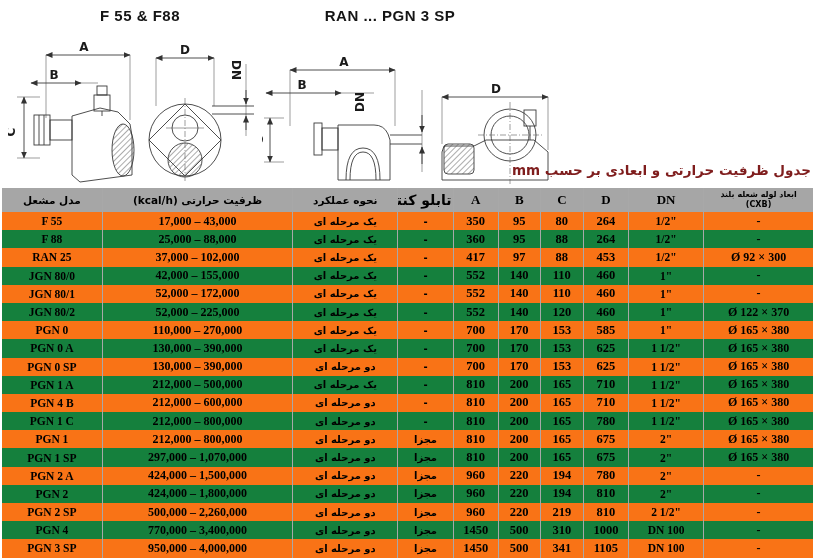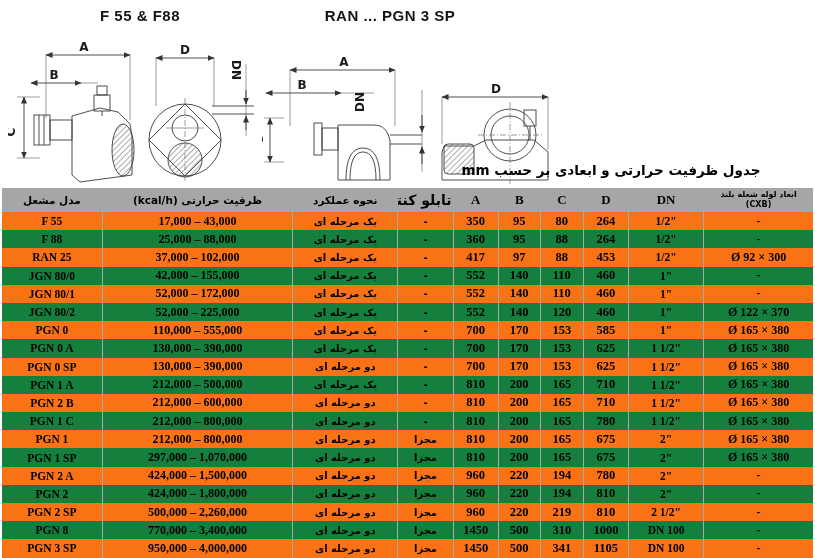--- a/index.html
+++ b/index.html
@@ -1,22 +1,22 @@
 <!DOCTYPE html>
 <html lang="fa"><head>
 <meta charset="utf-8">
 <style>
   html,body{margin:0;padding:0;background:#e8e8e8;}
   .sheet{position:relative;width:815px;height:558px;background:#ffffff;overflow:hidden;
          font-family:"DejaVu Sans",sans-serif;color:#000;}
   .diag-title{position:absolute;font:bold 15px "Liberation Sans",sans-serif;color:#151515;
               text-align:center;letter-spacing:.5px;}
   .diag{position:absolute;}
-  .tbl-title{position:absolute;top:162px;right:4px;width:400px;direction:rtl;text-align:center;
-             font:bold 13.5px "DejaVu Sans",sans-serif;color:#000000;}
+  .tbl-title{position:absolute;top:162px;right:4px;width:400px;direction:rtl;text-align:right;
+             font:bold 13.5px "DejaVu Sans",sans-serif;color:#7f1d1d;}
   table.spec{position:absolute;left:2px;top:188px;width:811px;border-collapse:collapse;
              table-layout:fixed;}
   table.spec th,table.spec td{border-left:1px solid #a8a8a8;padding:0 1px;text-align:center;
              vertical-align:middle;overflow:hidden;white-space:nowrap;}
   table.spec th:first-child,table.spec td:first-child{border-left:none;}
   table.spec thead th{background:#a6a6a6;height:24px;font:bold 10.5px "DejaVu Sans",sans-serif;}
   table.spec thead th.lat{font:bold 13px "Liberation Serif",serif;}
   table.spec thead th.cxb-h{white-space:pre-line;font-size:8px;line-height:1.2;}
   table.spec thead th.ctl-h{font-size:14px;}
   table.spec tbody tr{height:18.2px;background:#f97316;}
@@ -239,21 +239,21 @@
       <td class="fa">-</td>
       <td class="num">552</td>
       <td class="num">140</td>
       <td class="num">120</td>
       <td class="num">460</td>
       <td class="dnv">1"</td>
       <td class="cxbv">Ø 122 × 370</td>
     </tr>
         <tr>
       <td class="model">PGN 0</td>
-      <td class="cap">110,000 – 555,000</td>
+      <td class="cap">110,000 – 270,000</td>
       <td class="fa">یک مرحله ای</td>
       <td class="fa">-</td>
       <td class="num">700</td>
       <td class="num">170</td>
       <td class="num">153</td>
       <td class="num">585</td>
       <td class="dnv">1"</td>
       <td class="cxbv">Ø 165 × 380</td>
     </tr>
         <tr class="alt">
@@ -286,21 +286,21 @@
       <td class="fa">یک مرحله ای</td>
       <td class="fa">-</td>
       <td class="num">810</td>
       <td class="num">200</td>
       <td class="num">165</td>
       <td class="num">710</td>
       <td class="dnv">1 1/2"</td>
       <td class="cxbv">Ø 165 × 380</td>
     </tr>
         <tr>
-      <td class="model">PGN 2 B</td>
+      <td class="model">PGN 4 B</td>
       <td class="cap">212,000 – 600,000</td>
       <td class="fa">دو مرحله ای</td>
       <td class="fa">-</td>
       <td class="num">810</td>
       <td class="num">200</td>
       <td class="num">165</td>
       <td class="num">710</td>
       <td class="dnv">1 1/2"</td>
       <td class="cxbv">Ø 165 × 380</td>
     </tr>
@@ -370,21 +370,21 @@
       <td class="fa">دو مرحله ای</td>
       <td class="fa">مجزا</td>
       <td class="num">960</td>
       <td class="num">220</td>
       <td class="num">219</td>
       <td class="num">810</td>
       <td class="dnv">2 1/2"</td>
       <td class="cxbv">-</td>
     </tr>
         <tr class="alt">
-      <td class="model">PGN 8</td>
+      <td class="model">PGN 4</td>
       <td class="cap">770,000 – 3,400,000</td>
       <td class="fa">دو مرحله ای</td>
       <td class="fa">مجزا</td>
       <td class="num">1450</td>
       <td class="num">500</td>
       <td class="num">310</td>
       <td class="num">1000</td>
       <td class="dnv">DN 100</td>
       <td class="cxbv">-</td>
     </tr>

